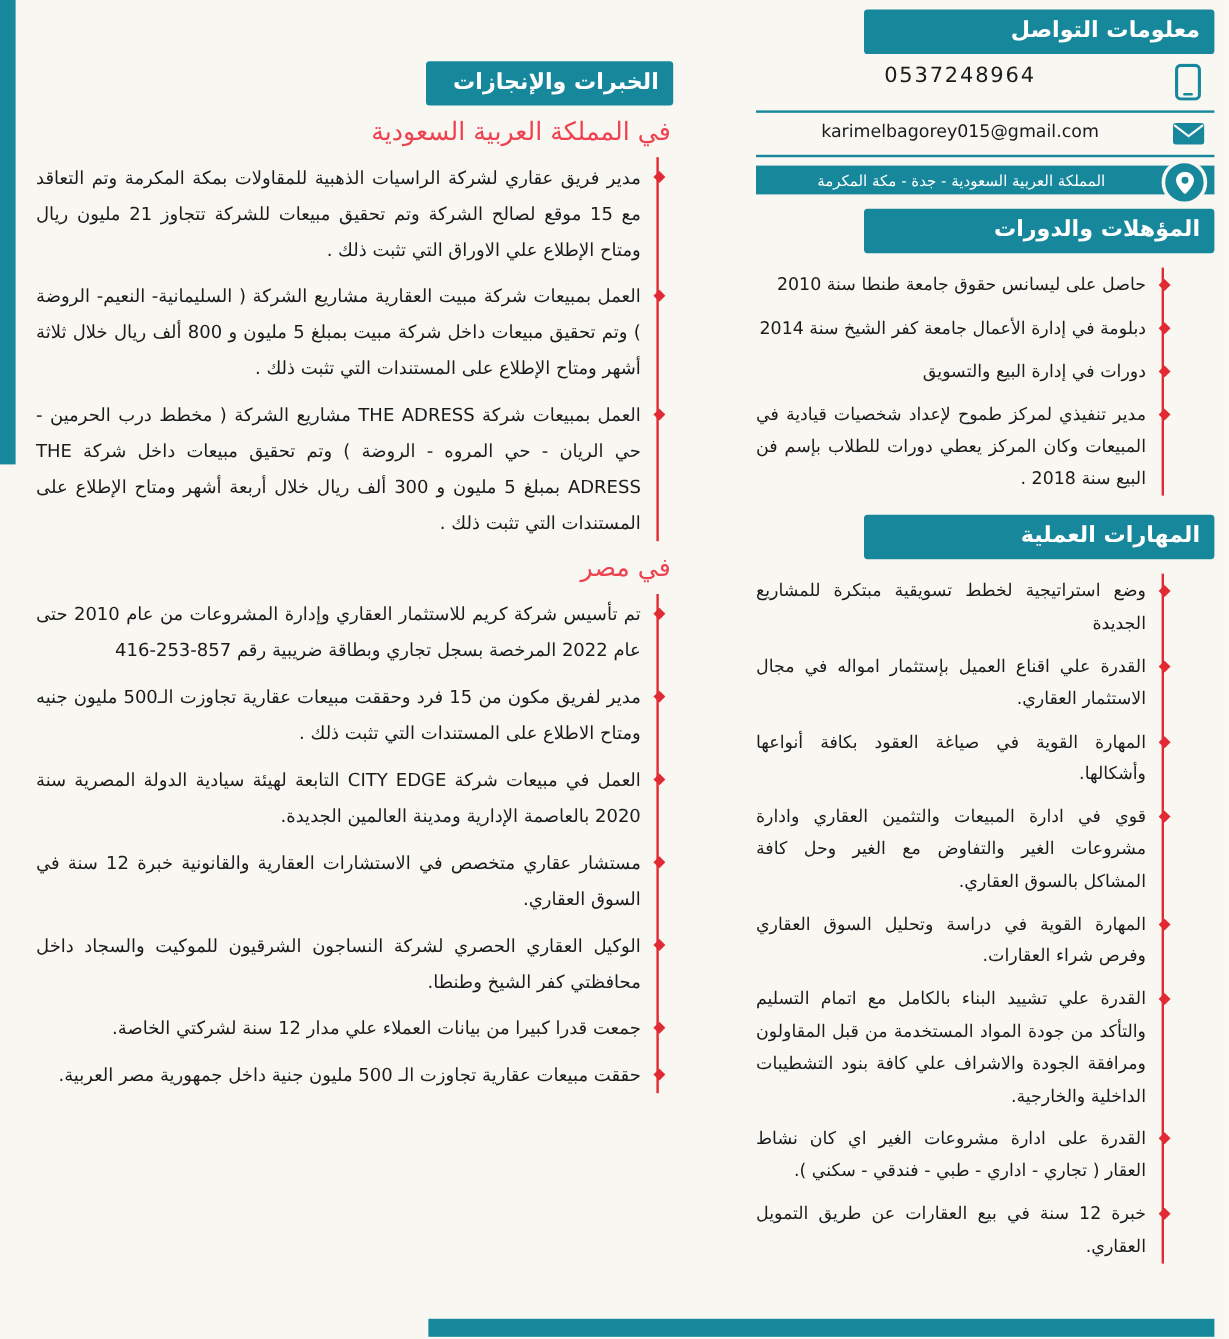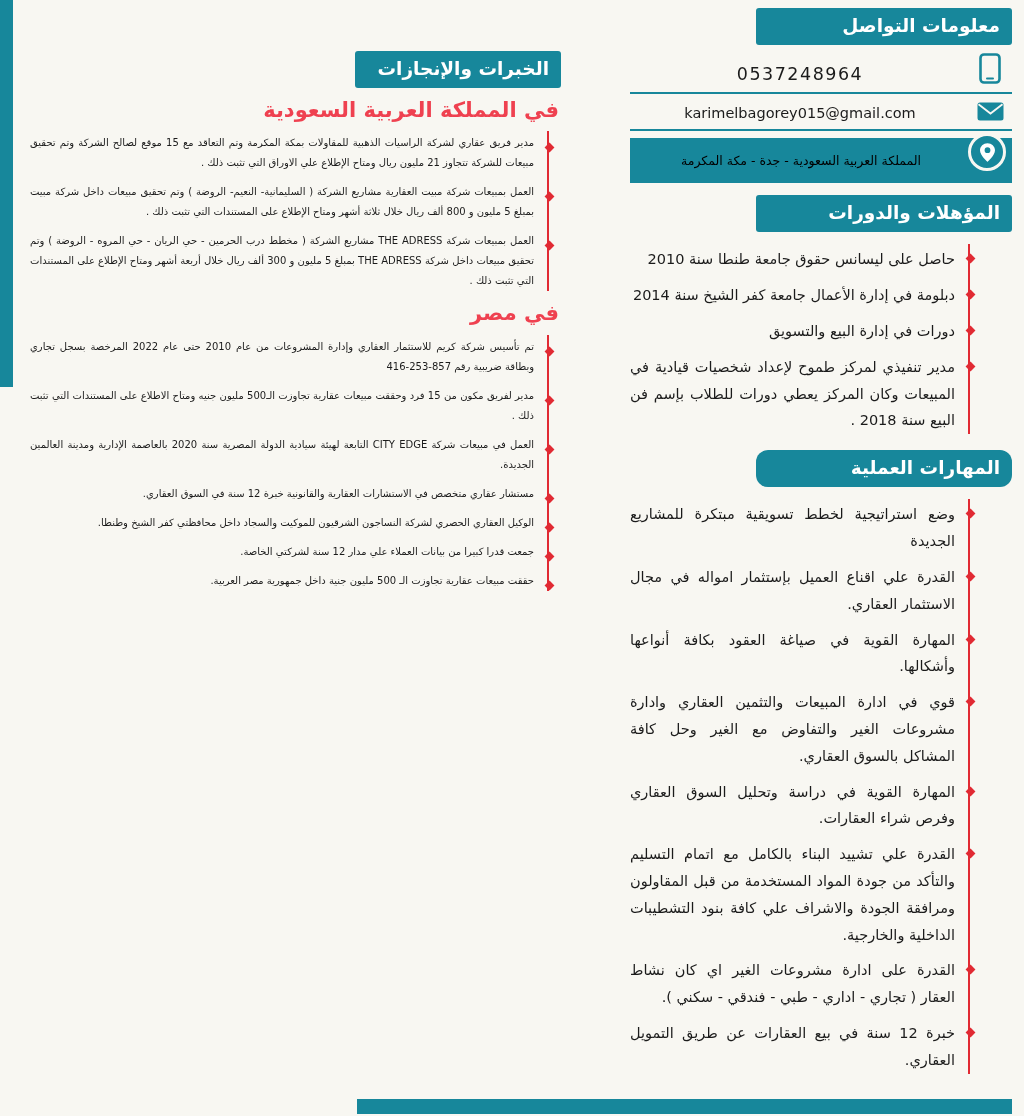--- a/index.html
+++ b/index.html
@@ -20,54 +20,54 @@
   .accent-left{position:absolute;top:0;left:0;width:13px;height:387px;background:var(--teal);}
   .bottom-bar{position:absolute;bottom:2px;left:357px;right:12px;height:15px;background:var(--teal);}
 
   .col-main{position:absolute;top:8px;right:12px;width:382px;}
   .col-exp{position:absolute;top:51px;left:20px;width:541px;}
 
   .section-header{
     background:var(--teal);color:#fff;font-weight:bold;font-size:18.5px;
     padding:6px 12px 8px;border-radius:3px;line-height:1.25;
   }
-  .col-main .section-header{width:256px;}
+  .col-main .section-header{width:292px;}
   .exp-title{width:206px;}
 
-  .contact-row{display:flex;align-items:flex-end;gap:6px;padding:8px 4px;border-bottom:2px solid var(--teal);}
+  .contact-row{display:flex;align-items:flex-start;gap:6px;padding:8px 4px;border-bottom:2px solid var(--teal);}
   .cicon{width:36px;display:flex;align-items:center;justify-content:center;color:var(--teal);flex:none;}
   .contact-value{flex:1;text-align:center;}
   .phone-value{font-size:17.5px;letter-spacing:1.5px;font-weight:500;}
   .email-value{font-size:14.5px;direction:ltr;unicode-bidi:embed;}
 
   .location-bar{
-    position:relative;margin-top:7px;background:var(--teal);color:#000000;height:45px;
+    position:relative;margin-top:7px;background:var(--teal);color:#ffffff;height:24px;
     display:flex;align-items:center;justify-content:center;font-size:12.5px;
     padding-right:48px;padding-left:8px;white-space:nowrap;
   }
   .pin-badge{
     position:absolute;right:6px;top:-5px;width:38px;height:38px;border-radius:50%;
     background:var(--teal);border:3px solid var(--background);
     display:flex;align-items:center;justify-content:center;
   }
 
   .quals-title{margin-top:12px;}
-  .skills-title{margin-top:16px;border-radius:12px;}
+  .skills-title{margin-top:16px;}
 
   .red-list{list-style:none;border-right:2.5px solid var(--red);}
   .main-list{margin:12px 42px 0 0;padding:2px 13px 0 0;}
   .main-list li{position:relative;font-size:14.5px;line-height:1.85;text-align:justify;margin-bottom:9px;}
   .main-list li::before{
     content:"";position:absolute;right:-18.5px;top:9px;width:7px;height:7px;
     background:var(--red);transform:rotate(45deg);
   }
 
-  .exp-sub{color:var(--subtitle_red);font-size:21px;font-weight:bold;margin:9px 2px 7px 0;line-height:1.3;}
+  .exp-sub{color:var(--subtitle_red);font-size:21px;font-weight:normal;margin:9px 2px 7px 0;line-height:1.3;}
   .exp-list{margin:2px 12px 6px 0;padding:2px 13px 0 0;}
-  .exp-list li{position:relative;font-size:10px;line-height:2.0;text-align:justify;margin-bottom:9px;margin-left:10px;}
+  .exp-list li{position:relative;font-size:15px;line-height:2.0;text-align:justify;margin-bottom:9px;margin-left:10px;}
   .exp-list li::before{
     content:"";position:absolute;right:-18.5px;top:11px;width:7px;height:7px;
     background:var(--red);transform:rotate(45deg);
   }
 </style>
 </head>
 <body>
 
 <div class="accent-left"></div>
 

